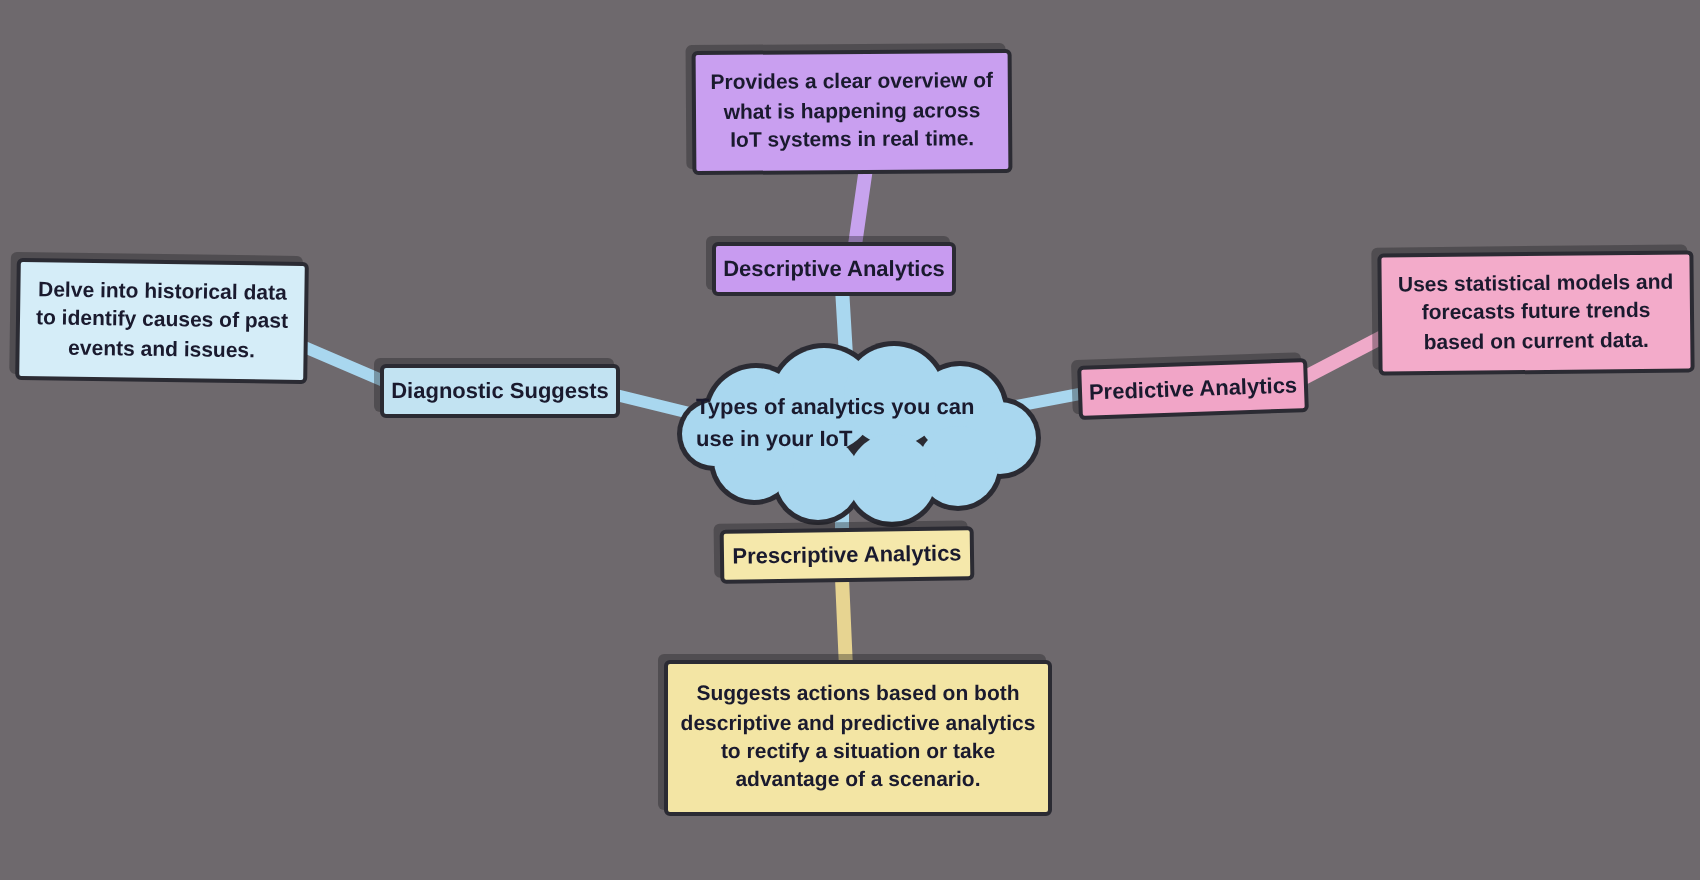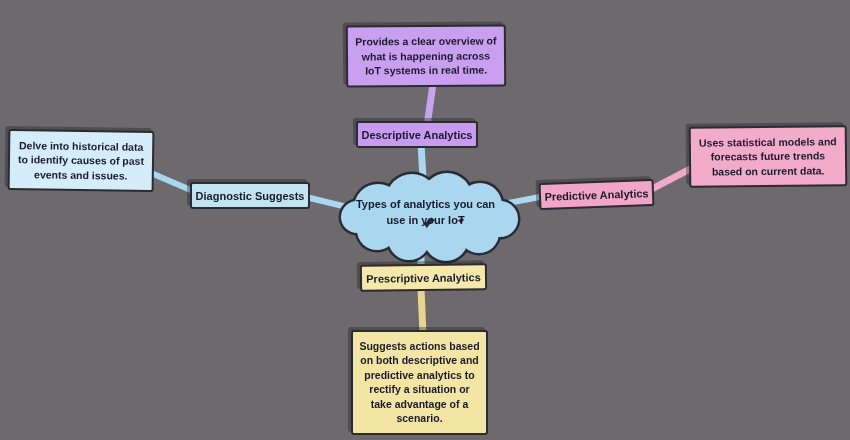--- a/index.html
+++ b/index.html
@@ -30,31 +30,30 @@
     font-size:11px;
     font-weight:700;
     white-space:nowrap;
     display:flex;align-items:center;justify-content:center;
     padding:0 4px;
   }
   .cloud-label{
     position:absolute;
     left:348px;top:197px;width:155px;
     font-size:11px;line-height:1.45;font-weight:600;
-    text-align:center;
   }
   
   .n-desc-top   {left:346px;top:25px; width:160px;min-height:62px;transform:rotate(-0.4deg);}
   .lbl-descriptive {left:356px;top:121px;width:122px;height:27px;}
   .n-desc-left  {left:8px;  top:130px;width:146px;min-height:57px;transform:rotate(0.8deg);}
   .lbl-diagnostic  {left:190px;top:182px;width:120px;height:27px;}
   .lbl-predictive  {left:539px;top:181px;width:115px;height:27px;transform:rotate(-2deg);}
   .n-desc-right {left:689px;top:126px;width:158px;min-height:57px;transform:rotate(-0.6deg);}
   .lbl-prescriptive{left:360px;top:264px;width:127px;height:27px;transform:rotate(-0.8deg);}
-  .n-desc-bottom{left:351px;top:330px;width:137px;min-height:78px;text-align:center;}
+  .n-desc-bottom{left:332px;top:330px;width:194px;min-height:78px;text-align:center;}
 </style>
 </head>
 <body>
 
 <div class="canvas" style="background-color: rgb(110, 105, 109);">
 
   <svg class="links" width="850" height="440" viewBox="0 0 850 440">
 
     <line x1="433" y1="84" x2="427" y2="126" stroke-width="7" stroke-linecap="round" stroke="#c7a3ee"></line>
     <line x1="144" y1="170" x2="200" y2="194" stroke-width="6" stroke-linecap="round" stroke="#a9d7ef"></line>

